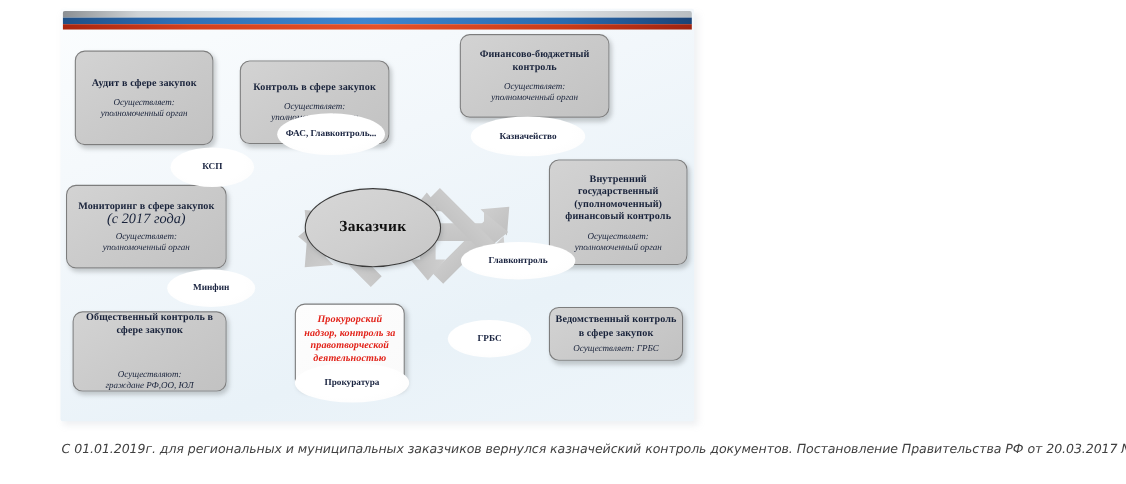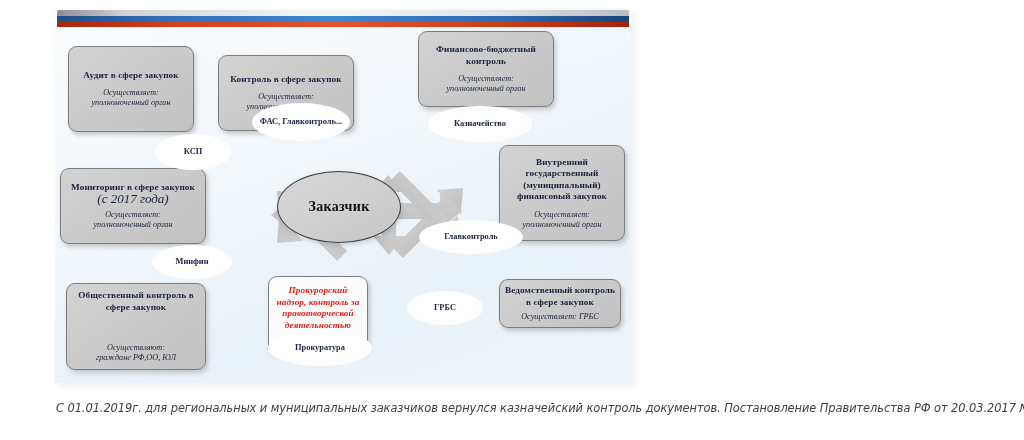--- a/index.html
+++ b/index.html
@@ -155,28 +155,28 @@
   <div class="box" style="left:60px;top:168px;width:146px;height:76px;">
     <div class="ttl">Мониторинг в сфере закупок</div>
     <div class="sub2">(с 2017 года)</div>
     <div class="sub">
       <span>Осуществляет:</span><br>
       <span>уполномоченный орган</span>
     </div>
   </div>
 
   <div class="box" style="left:499px;top:145px;width:126px;height:96px;">
-    <div class="ttl">Внутренний государственный (муниципальный) финансовый закупок</div>
-    <div class="sub">
-      <span>Осуществляет:</span><br>
-      <span>уполномоченный орган</span>
-    </div>
-  </div>
-
-  <div class="box" style="left:66px;top:283px;width:140px;height:87px;gap:23px;">
+    <div class="ttl">Внутренний государственный (уполномоченный) финансовый контроль</div>
+    <div class="sub">
+      <span>Осуществляет:</span><br>
+      <span>уполномоченный орган</span>
+    </div>
+  </div>
+
+  <div class="box" style="left:66px;top:283px;width:140px;height:73px;gap:23px;">
     <div class="ttl">Общественный контроль в сфере закупок</div>
     <div class="sub">
       <span>Осуществляют:</span><br>
       <span>граждане РФ,ОО, ЮЛ</span>
     </div>
   </div>
 
   <div class="box red" style="left:268px;top:276px;width:100px;height:78px;align-items:center;justify-content:flex-start;padding-top:8px;">
     <div class="ttl">Прокурорский надзор, контроль  за правотворческой деятельностью</div>
   </div>

